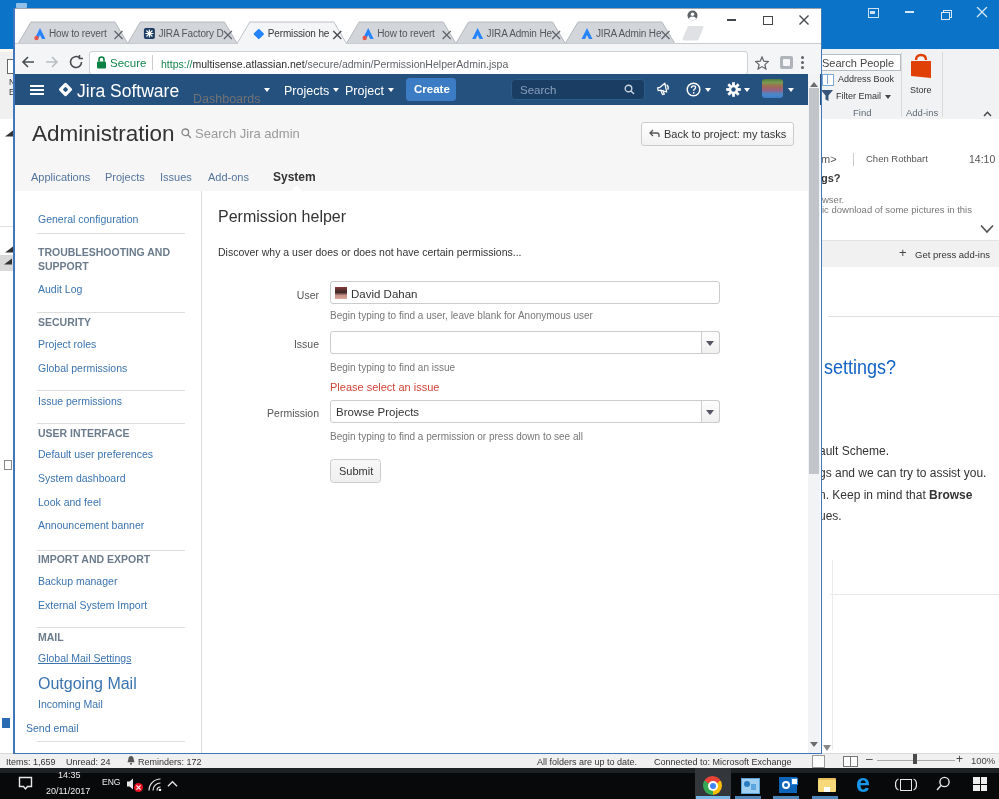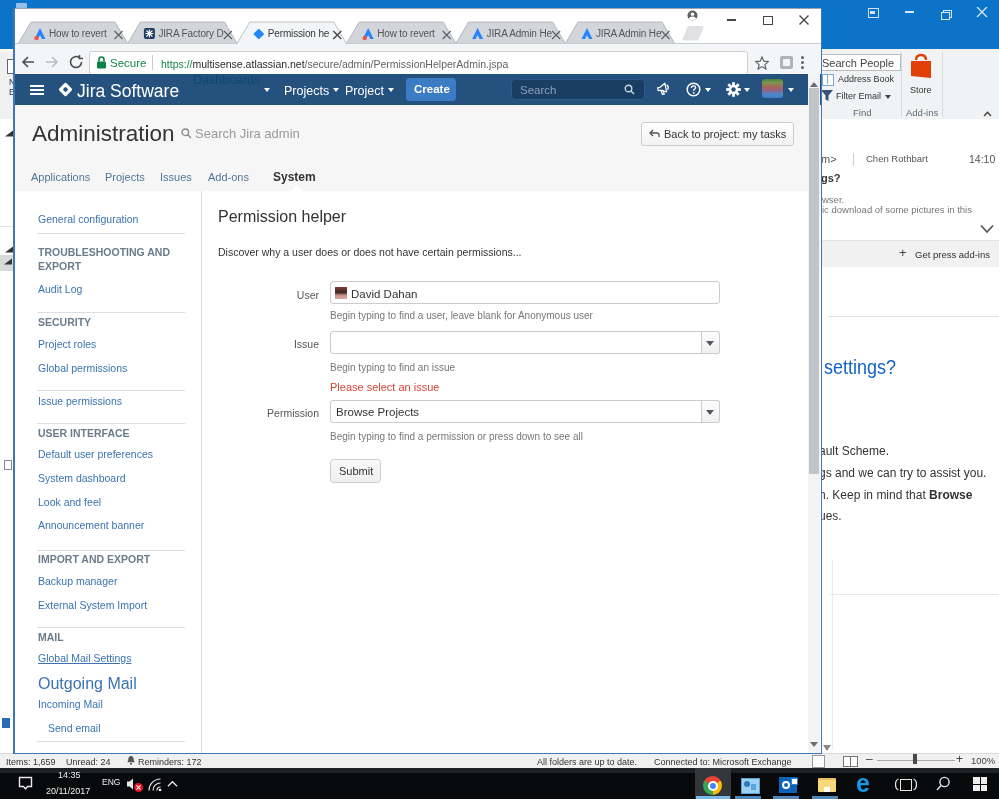--- a/index.html
+++ b/index.html
@@ -284,21 +284,21 @@
 <div class="a" style="left:801px;top:61px;width:3px;height:3px;border-radius:50%;background:#5f6368;"></div>
 <div class="a" style="left:801px;top:66px;width:3px;height:3px;border-radius:50%;background:#5f6368;"></div>
 
 <div class="a" style="left:14.5px;top:74px;width:806px;height:31px;background:#25517f;"></div>
 <div class="a" style="left:30px;top:85px;width:14px;height:2px;background:#fff;box-shadow:0 4px 0 #fff, 0 8px 0 #fff;"></div>
 <svg class="a" style="left:57px;top:81px;" width="17" height="17" viewBox="0 0 17 17">
   <rect x="3.4" y="3.4" width="10.2" height="10.2" rx="1.5" fill="#fff" transform="rotate(45 8.5 8.5)"></rect>
   <rect x="6.5" y="6.5" width="4" height="4" rx="0.8" fill="#25517f" transform="rotate(45 8.5 8.5)"></rect>
 </svg>
 <div class="tx" style="left:77px;top:81px;font-size:17.5px;color:#fff;">Jira Software</div>
-<div class="tx" style="left:193px;top:73px;font-size:12.5px;color:#0c4a6e;">Dashboards</div>
+<div class="tx" style="left:193px;top:92px;font-size:12.5px;color:#737373;">Dashboards</div>
 <div class="a" style="left:264px;top:88px;width:0;height:0;border:3.5px solid transparent;border-top:4.5px solid #fff;"></div>
 <div class="tx" style="left:284px;top:84px;font-size:12.5px;color:#fff;">Projects</div>
 <div class="a" style="left:333px;top:88px;width:0;height:0;border:3.5px solid transparent;border-top:4.5px solid #fff;"></div>
 <div class="tx" style="left:345px;top:84px;font-size:12.5px;color:#fff;">Project</div>
 <div class="a" style="left:388px;top:88px;width:0;height:0;border:3.5px solid transparent;border-top:4.5px solid #fff;"></div>
 <div class="a" style="left:406px;top:78px;width:50px;height:23px;background:#3b7cc4;border-radius:3.5px;"></div>
 <div class="tx" style="left:414px;top:83px;font-size:11.5px;font-weight:bold;color:#fff;">Create</div>
 
 <div class="a" style="left:511px;top:79px;width:132px;height:19px;background:#1a3d63;border:1px solid #2d5a88;border-radius:4px;"></div>
 <div class="tx" style="left:520px;top:84px;font-size:11.5px;color:#8aa0bb;">Search</div>
@@ -357,21 +357,21 @@
 <div class="tx" style="left:208px;top:171px;font-size:11px;color:#54749c;">Add-ons</div>
 <div class="tx" style="left:273px;top:170.5px;font-size:12px;color:#333;font-weight:bold;">System</div>
 <div class="a" style="left:292px;top:187px;width:8px;height:8px;background:#fff;border-right:1px solid #c9c9c9;border-bottom:1px solid #c9c9c9;transform:rotate(45deg);"></div>
 
 <div class="a" style="left:14.5px;top:191px;width:806px;height:562px;background:#fff;"></div>
 <div class="a" style="left:201px;top:191px;width:1px;height:562px;background:#dcdcdc;"></div>
 
 <div class="tx" style="left:38px;top:213px;font-size:10.5px;color:#3b73af;">General configuration</div>
 <div class="a" style="left:37px;top:233px;width:148px;height:1px;background:#ddd;"></div>
 <div class="tx" style="left:38px;top:246px;font-size:10.5px;font-weight:bold;color:#6b7b8c;">TROUBLESHOOTING AND</div>
-<div class="tx" style="left:38px;top:260px;font-size:10.5px;font-weight:bold;color:#6b7b8c;">EXPORT</div>
+<div class="tx" style="left:38px;top:260px;font-size:10.5px;font-weight:bold;color:#6b7b8c;">SUPPORT</div>
 <div class="tx" style="left:38px;top:283px;font-size:10.5px;color:#3b73af;">Audit Log</div>
 <div class="a" style="left:37px;top:312px;width:148px;height:1px;background:#ddd;"></div>
 <div class="tx" style="left:38px;top:316px;font-size:10.5px;font-weight:bold;color:#6b7b8c;">SECURITY</div>
 <div class="tx" style="left:38px;top:338px;font-size:10.5px;color:#3b73af;">Project roles</div>
 <div class="tx" style="left:38px;top:362px;font-size:10.5px;color:#3b73af;">Global permissions</div>
 <div class="a" style="left:37px;top:390px;width:148px;height:1px;background:#ddd;"></div>
 <div class="tx" style="left:38px;top:395px;font-size:10.5px;color:#3b73af;">Issue permissions</div>
 <div class="a" style="left:37px;top:423px;width:148px;height:1px;background:#ddd;"></div>
 <div class="tx" style="left:38px;top:427px;font-size:10.5px;font-weight:bold;color:#6b7b8c;">USER INTERFACE</div>
 <div class="tx" style="left:38px;top:448px;font-size:10.5px;color:#3b73af;">Default user preferences</div>
@@ -380,21 +380,21 @@
 <div class="tx" style="left:38px;top:519px;font-size:10.5px;color:#3b73af;">Announcement banner</div>
 <div class="a" style="left:37px;top:550px;width:148px;height:1px;background:#ddd;"></div>
 <div class="tx" style="left:38px;top:553px;font-size:10.5px;font-weight:bold;color:#6b7b8c;">IMPORT AND EXPORT</div>
 <div class="tx" style="left:38px;top:575px;font-size:10.5px;color:#3b73af;">Backup manager</div>
 <div class="tx" style="left:38px;top:599px;font-size:10.5px;color:#3b73af;">External System Import</div>
 <div class="a" style="left:37px;top:627px;width:148px;height:1px;background:#ddd;"></div>
 <div class="tx" style="left:38px;top:631px;font-size:10.5px;font-weight:bold;color:#6b7b8c;">MAIL</div>
 <div class="tx" style="left:38px;top:652px;font-size:10.5px;color:#3b73af;text-decoration:underline;">Global Mail Settings</div>
 <div class="tx" style="left:38px;top:675px;font-size:16px;color:#3b73af;">Outgoing Mail</div>
 <div class="tx" style="left:38px;top:698px;font-size:10.5px;color:#3b73af;">Incoming Mail</div>
-<div class="tx" style="left:48px;top:722px;font-size:10.5px;color:#3b73af;">Send email</div>
+<div class="tx" style="left:26px;top:722px;font-size:10.5px;color:#3b73af;">Send email</div>
 <div class="a" style="left:37px;top:741px;width:148px;height:1px;background:#ddd;"></div>
 
 <div class="tx" style="left:218px;top:208px;font-size:16px;color:#333;">Permission helper</div>
 <div class="tx" style="left:218px;top:246px;font-size:10.5px;color:#333;">Discover why a user does or does not have certain permissions...</div>
 
 <div class="tx" style="right:680px;top:289px;font-size:10.5px;color:#555;">User</div>
 <div class="a" style="left:330px;top:281px;width:390px;height:23px;background:#fff;border:1px solid #ccc;border-radius:3px;box-sizing:border-box;"></div>
 <div class="a" style="left:335px;top:287px;width:12px;height:12px;background:linear-gradient(180deg,#8a3a3a 0%,#5a3030 25%,#3a2824 45%,#c89088 70%,#d8a89a 100%);"></div>
 <div class="tx" style="left:351px;top:288px;font-size:11.5px;color:#333;">David Dahan</div>
 <div class="tx" style="left:330px;top:310px;font-size:10px;color:#777;">Begin typing to find a user, leave blank for Anonymous user</div>

